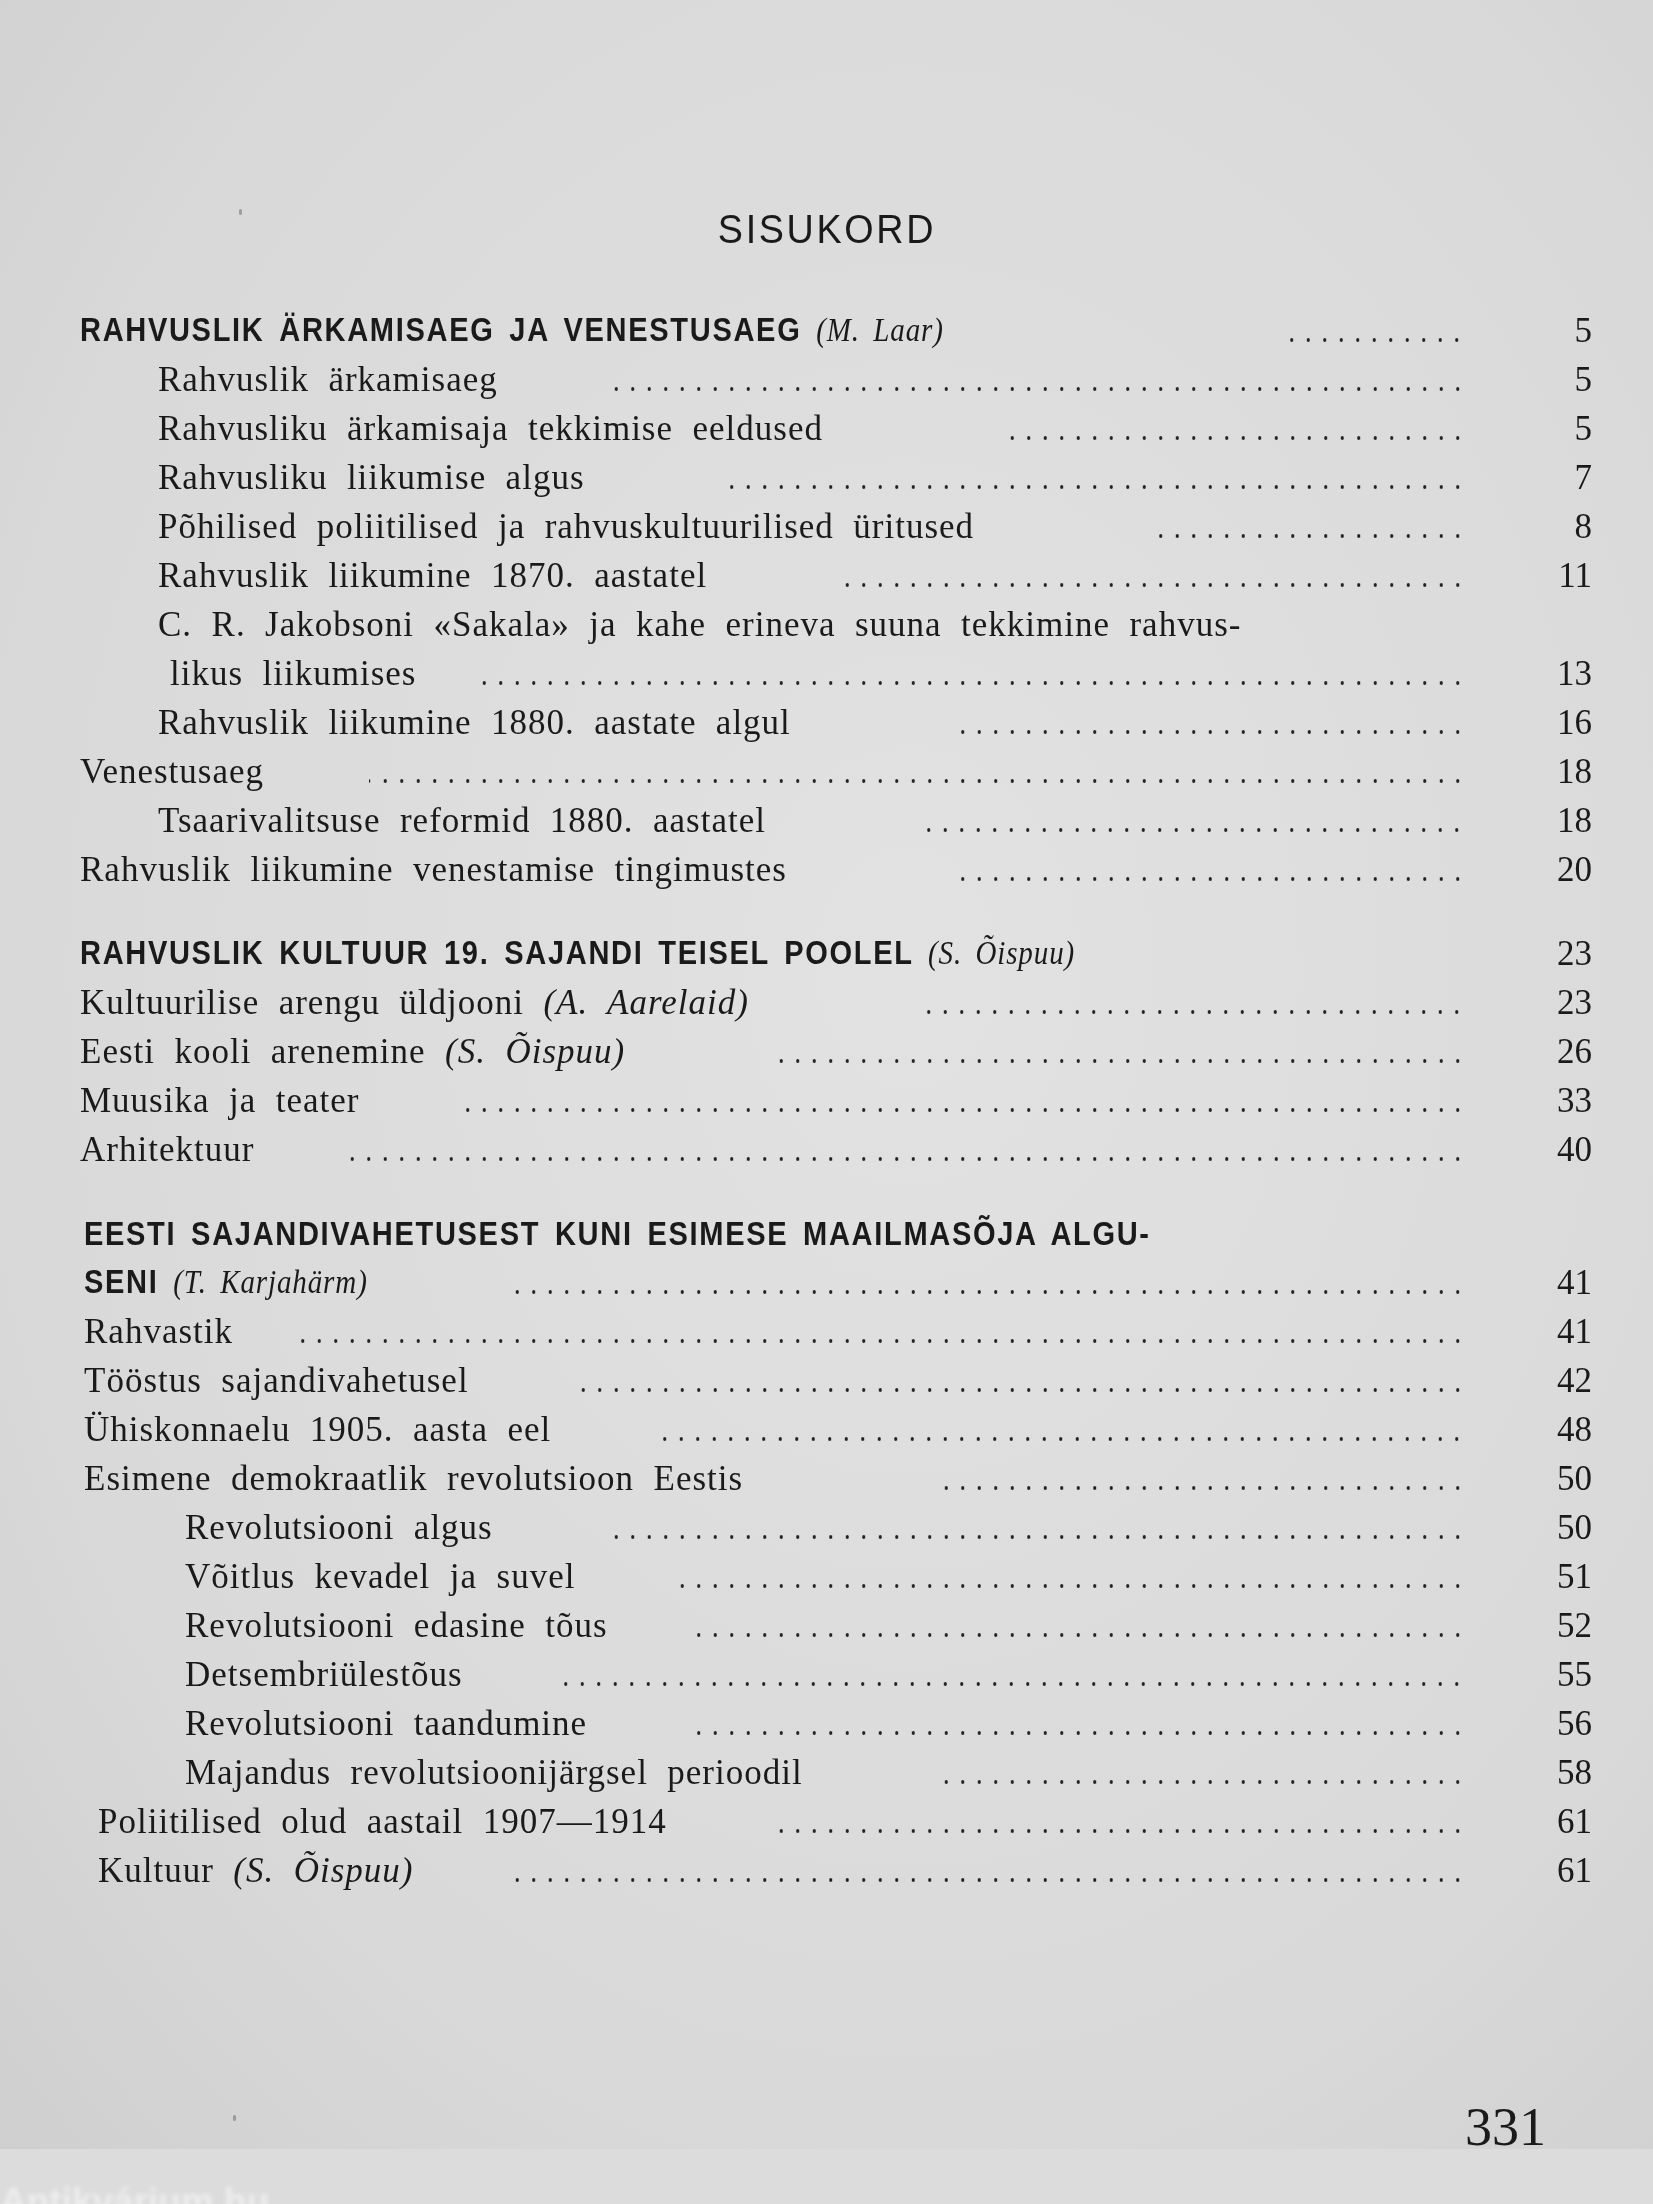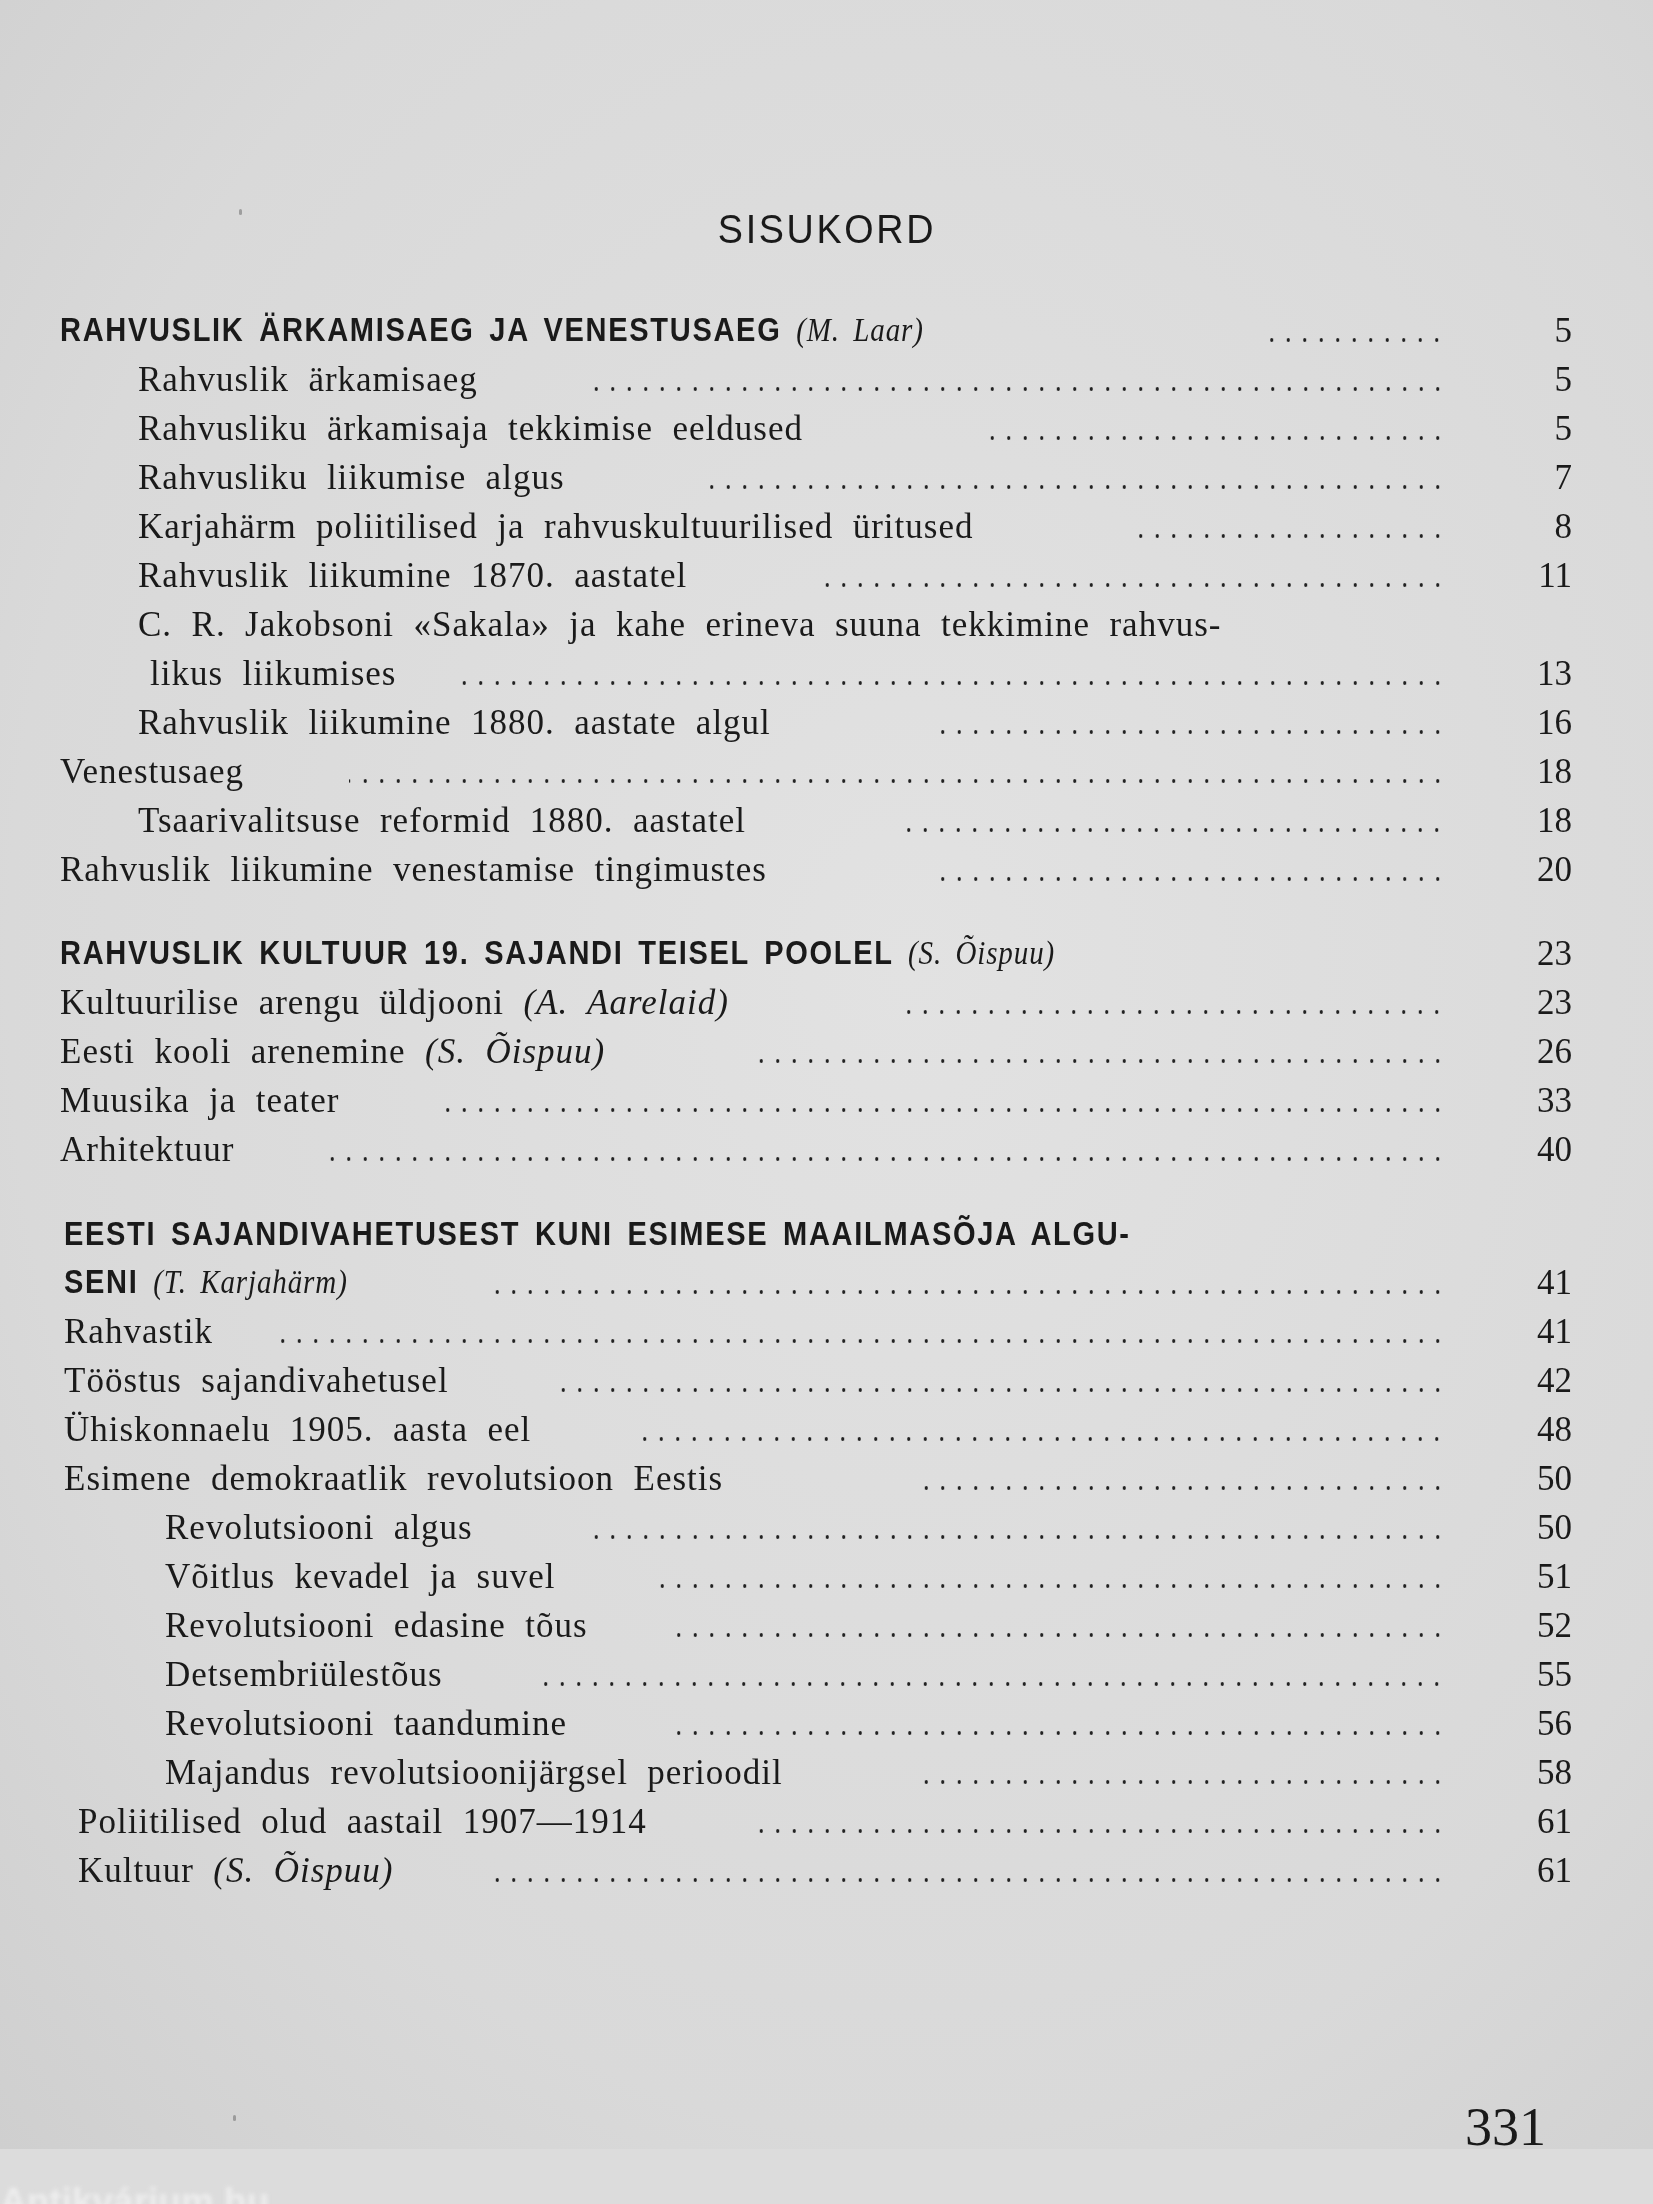--- a/index.html
+++ b/index.html
@@ -35,20 +35,21 @@
       transform: scaleX(0.92);
     }
     .toc {
       position: absolute;
       left: 0;
       top: 301px;
       width: 1654px;
     }
     .section {
       margin-bottom: 35px;
+      padding-left: 20px;
     }
     .row {
       position: relative;
       height: 49px;
       display: flex;
       align-items: flex-end;
       font-size: 35px;
       line-height: 39px;
     }
     .row .label {
@@ -149,21 +150,21 @@
         <span class="label">Rahvusliku ärkamisaja tekkimise eeldused</span>
         <span class="dots" style="left:980px;width:466px;"></span>
         <span class="page-num">5</span>
       </div>
       <div class="row lvl1">
         <span class="label">Rahvusliku liikumise algus</span>
         <span class="dots" style="left:699px;width:747px;"></span>
         <span class="page-num">7</span>
       </div>
       <div class="row lvl1">
-        <span class="label">Karjahärm poliitilised ja rahvuskultuurilised üritused</span>
+        <span class="label">Põhilised poliitilised ja rahvuskultuurilised üritused</span>
         <span class="dots" style="left:1135px;width:311px;"></span>
         <span class="page-num">8</span>
       </div>
       <div class="row lvl1">
         <span class="label">Rahvuslik liikumine 1870. aastatel</span>
         <span class="dots" style="left:825px;width:621px;"></span>
         <span class="page-num">11</span>
       </div>
       <div class="row lvl1">
         <span class="label">C. R. Jakobsoni «Sakala» ja kahe erineva suuna tekkimine rahvus-</span>

